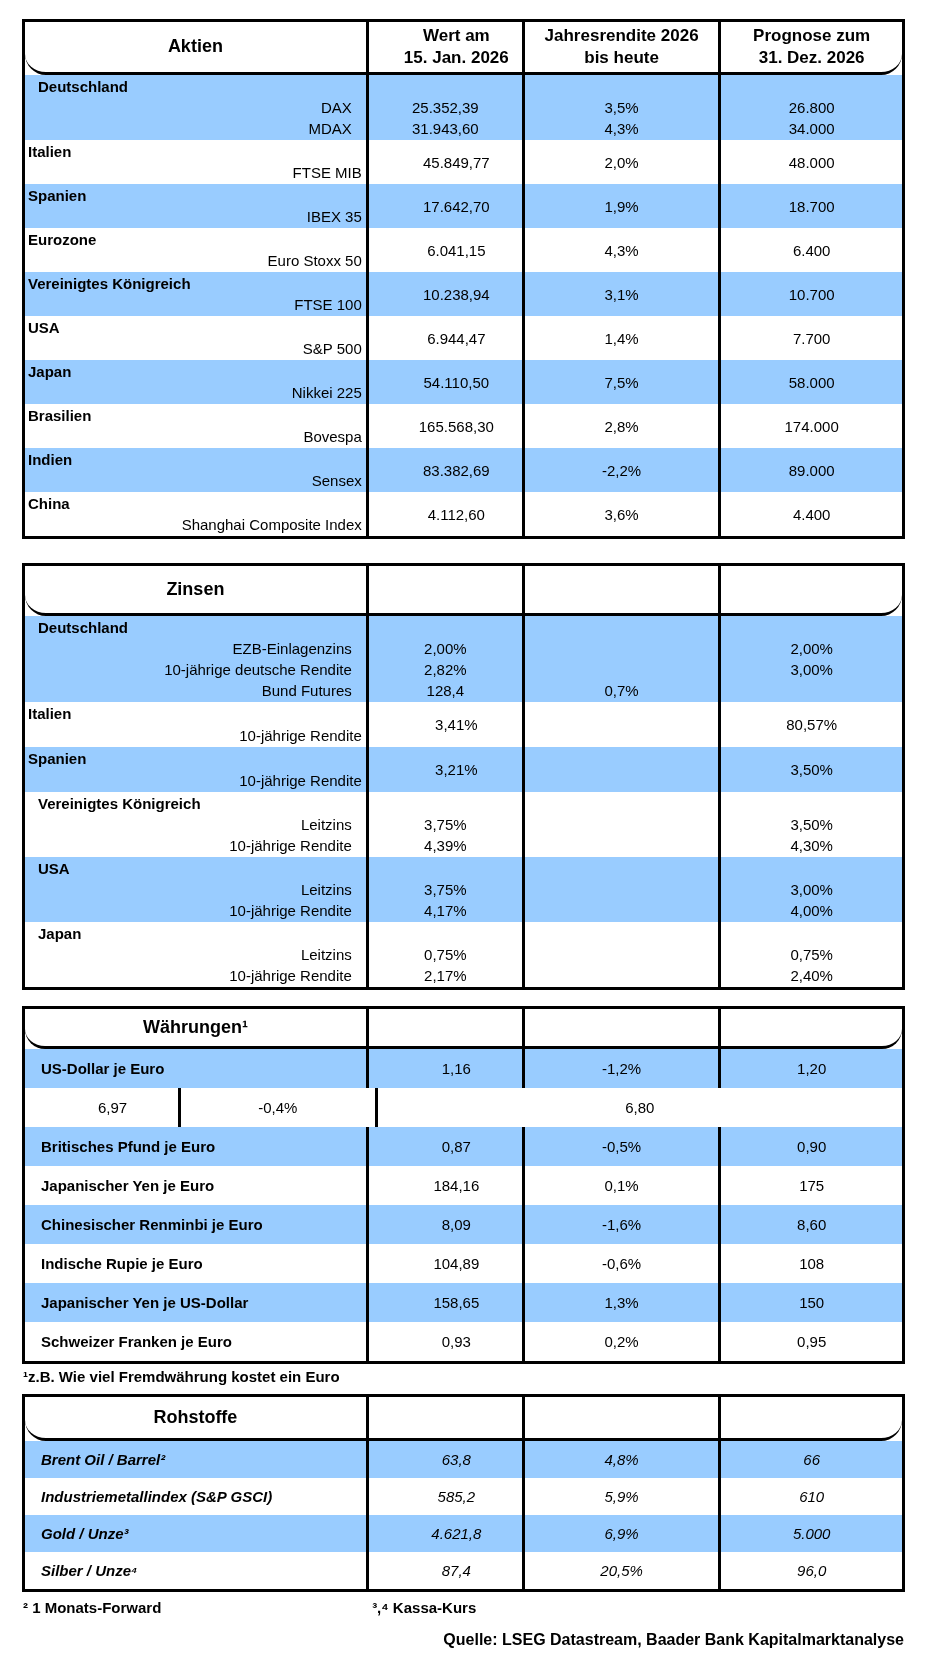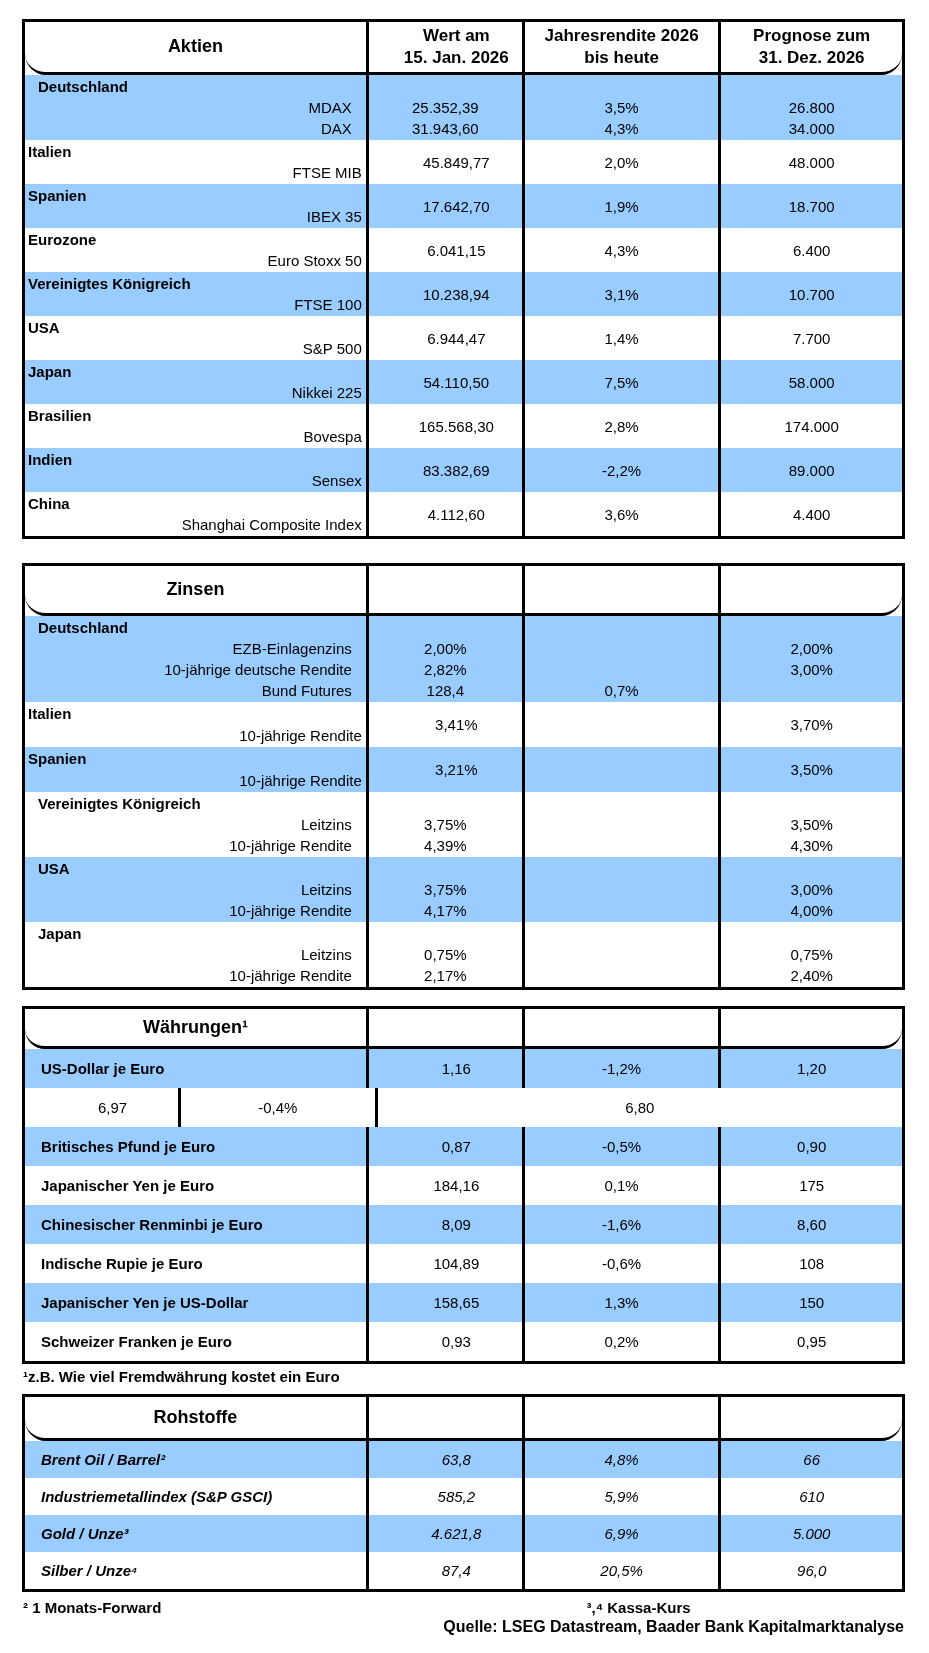--- a/index.html
+++ b/index.html
@@ -58,43 +58,43 @@
 
   
   #waehrungen .block.row{ height:39px; }
   #rohstoffe .block.row{ height:37px;font-style:italic; }
   .rowlabel{ display:flex; align-items:center; font-weight:bold; font-size:15px; padding-left:16px; white-space:nowrap; }
 
   .fn{ font-weight:bold; font-size:15px; line-height:18px; }
   .fn1{ margin:4px 0 8px 1px; }
   .fn-row{ display:flex; margin-top:7px; }
   .fn-a{ width:var(--c1); padding-left:1px; }
-  .fn-b{ flex:1; padding-left:4px;text-align:center; }
-  .source{ font-weight:bold; font-size:16px; text-align:right; margin-top:1px; padding-right:1px; }
+  .fn-b{ flex:1; padding-left:4px; }
+  .source{ font-weight:bold; font-size:16px; text-align:right; margin-top:14px; padding-right:1px; }
 </style>
 </head>
 <body>
 
 <div class="wrap">
   <div id="aktien" class="tbl">
       <div class="hdr">
         <div class="cell c1 title">Aktien</div>
         <div class="cell c2">Wert am
 15. Jan. 2026</div>
         <div class="cell c3">Jahresrendite 2026
 bis heute</div>
         <div class="cell c4">Prognose zum
 31. Dez. 2026</div>
       </div>
       <div class="tbody">
         <div class="block blue lines">
           <div class="cell c1 col-lines">
             <div class="line country">Deutschland</div>
+            <div class="line instrument">DAX</div>
             <div class="line instrument">MDAX</div>
-            <div class="line instrument">DAX</div>
           </div>
           <div class="cell c2 col-lines">
             <div class="line val"></div>
             <div class="line val">25.352,39</div>
             <div class="line val">31.943,60</div>
           </div>
           <div class="cell c3 col-lines">
             <div class="line val"></div>
             <div class="line val">3,5%</div>
             <div class="line val">4,3%</div>
@@ -222,21 +222,21 @@
             <div class="line val"></div>
           </div>
         </div>
         <div class="block white centered">
           <div class="cell c1 col-two">
             <div class="line country">Italien</div>
             <div class="line instrument">10-jährige Rendite</div>
           </div>
           <div class="cell c2 vcenter">3,41%</div>
           <div class="cell c3 vcenter"></div>
-          <div class="cell c4 vcenter">3,70%</div>
+          <div class="cell c4 vcenter">80,57%</div>
         </div>
         <div class="block blue centered">
           <div class="cell c1 col-two">
             <div class="line country">Spanien</div>
             <div class="line instrument">10-jährige Rendite</div>
           </div>
           <div class="cell c2 vcenter">3,21%</div>
           <div class="cell c3 vcenter"></div>
           <div class="cell c4 vcenter">3,50%</div>
         </div>

